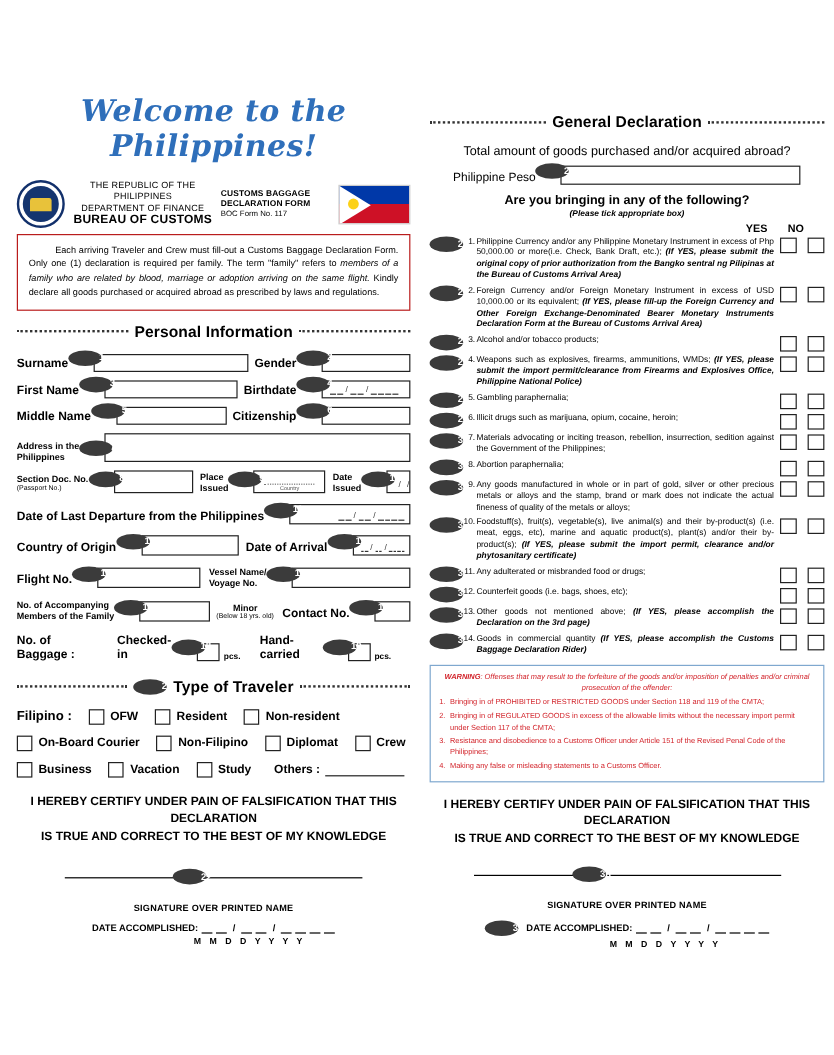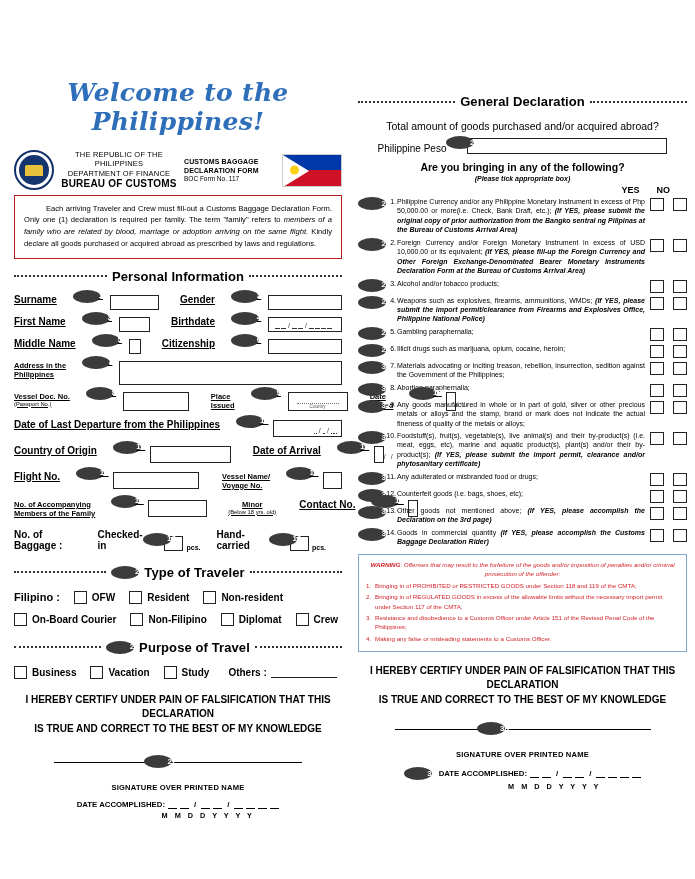--- a/index.html
+++ b/index.html
@@ -83,21 +83,21 @@
   .badge {
     display:inline-flex; align-items:center; justify-content:center;
     width:13px; height:13px; border-radius:50%;
     background:#3b3b3b; color:#fff;
     font-size:8px; font-weight:bold; line-height:1;
     flex:0 0 13px;
     padding-left:28px;
   }
 
   
-  .frow { display:flex; align-items:flex-start; margin-bottom:7px; gap:16px;text-decoration:underline; }
+  .frow { display:flex; align-items:flex-end; margin-bottom:7px; gap:0; }
   .lbl { font-size:10px; font-weight:bold; white-space:nowrap; line-height:1.05; }
   .lbl.two { font-size:7.5px; line-height:1.2; }
   .lbl .sub { font-size:5.8px; font-weight:normal; display:block; }
   .fld {
     border:1px solid #222; height:15px; background:#fff;
     position:relative; flex:1; min-width:10px;
   }
   .badge-onfield { position:relative; margin-right:-7px; z-index:3; top:-5px; }
 
   .datemask {
@@ -267,21 +267,21 @@
       <div class="lbl two">
         <span>Address in the</span><br>
         <span>Philippines</span>
       </div>
       <span class="badge badge-onfield">7</span>
       <div class="fld" style="height:24px"></div>
     </div>
 
     <div class="frow">
       <div class="lbl two">
-        <span>Vessel Doc. No.</span>
+        <span>Section Doc. No.</span>
         <span class="sub">(Passport No.)</span>
       </div>
       <span class="badge badge-onfield">8</span>
       <div class="fld" style="flex:0 0 66px;height:19px"></div>
       <div class="lbl two" style="margin-left:6px">
         <span>Place</span><br>
         <span>Issued</span>
       </div>
       <span class="badge badge-onfield">9</span>
       <div class="fld" style="flex:0 0 60px;height:19px">
@@ -411,26 +411,20 @@
       <span class="cb"></span>
       <span class="cbl">On-Board Courier</span>
       <span class="cb"></span>
       <span class="cbl">Non-Filipino</span>
       <span class="cb"></span>
       <span class="cbl">Diplomat</span>
       <span class="cb"></span>
       <span class="cbl last">Crew</span>
     </div>
 
-    <div class="sec-head" style="margin-top:14px">
-      <div class="dots"></div>
-      <span class="badge">21</span>
-      <div class="txt">Purpose of Travel</div>
-      <div class="dots"></div>
-    </div>
 
     <div class="cbrow">
       <span class="cb"></span>
       <span class="cbl">Business</span>
       <span class="cb"></span>
       <span class="cbl">Vacation</span>
       <span class="cb"></span>
       <span class="cbl">Study</span>
       <span class="cbl last">Others :</span>
       <span class="otherline"></span>

